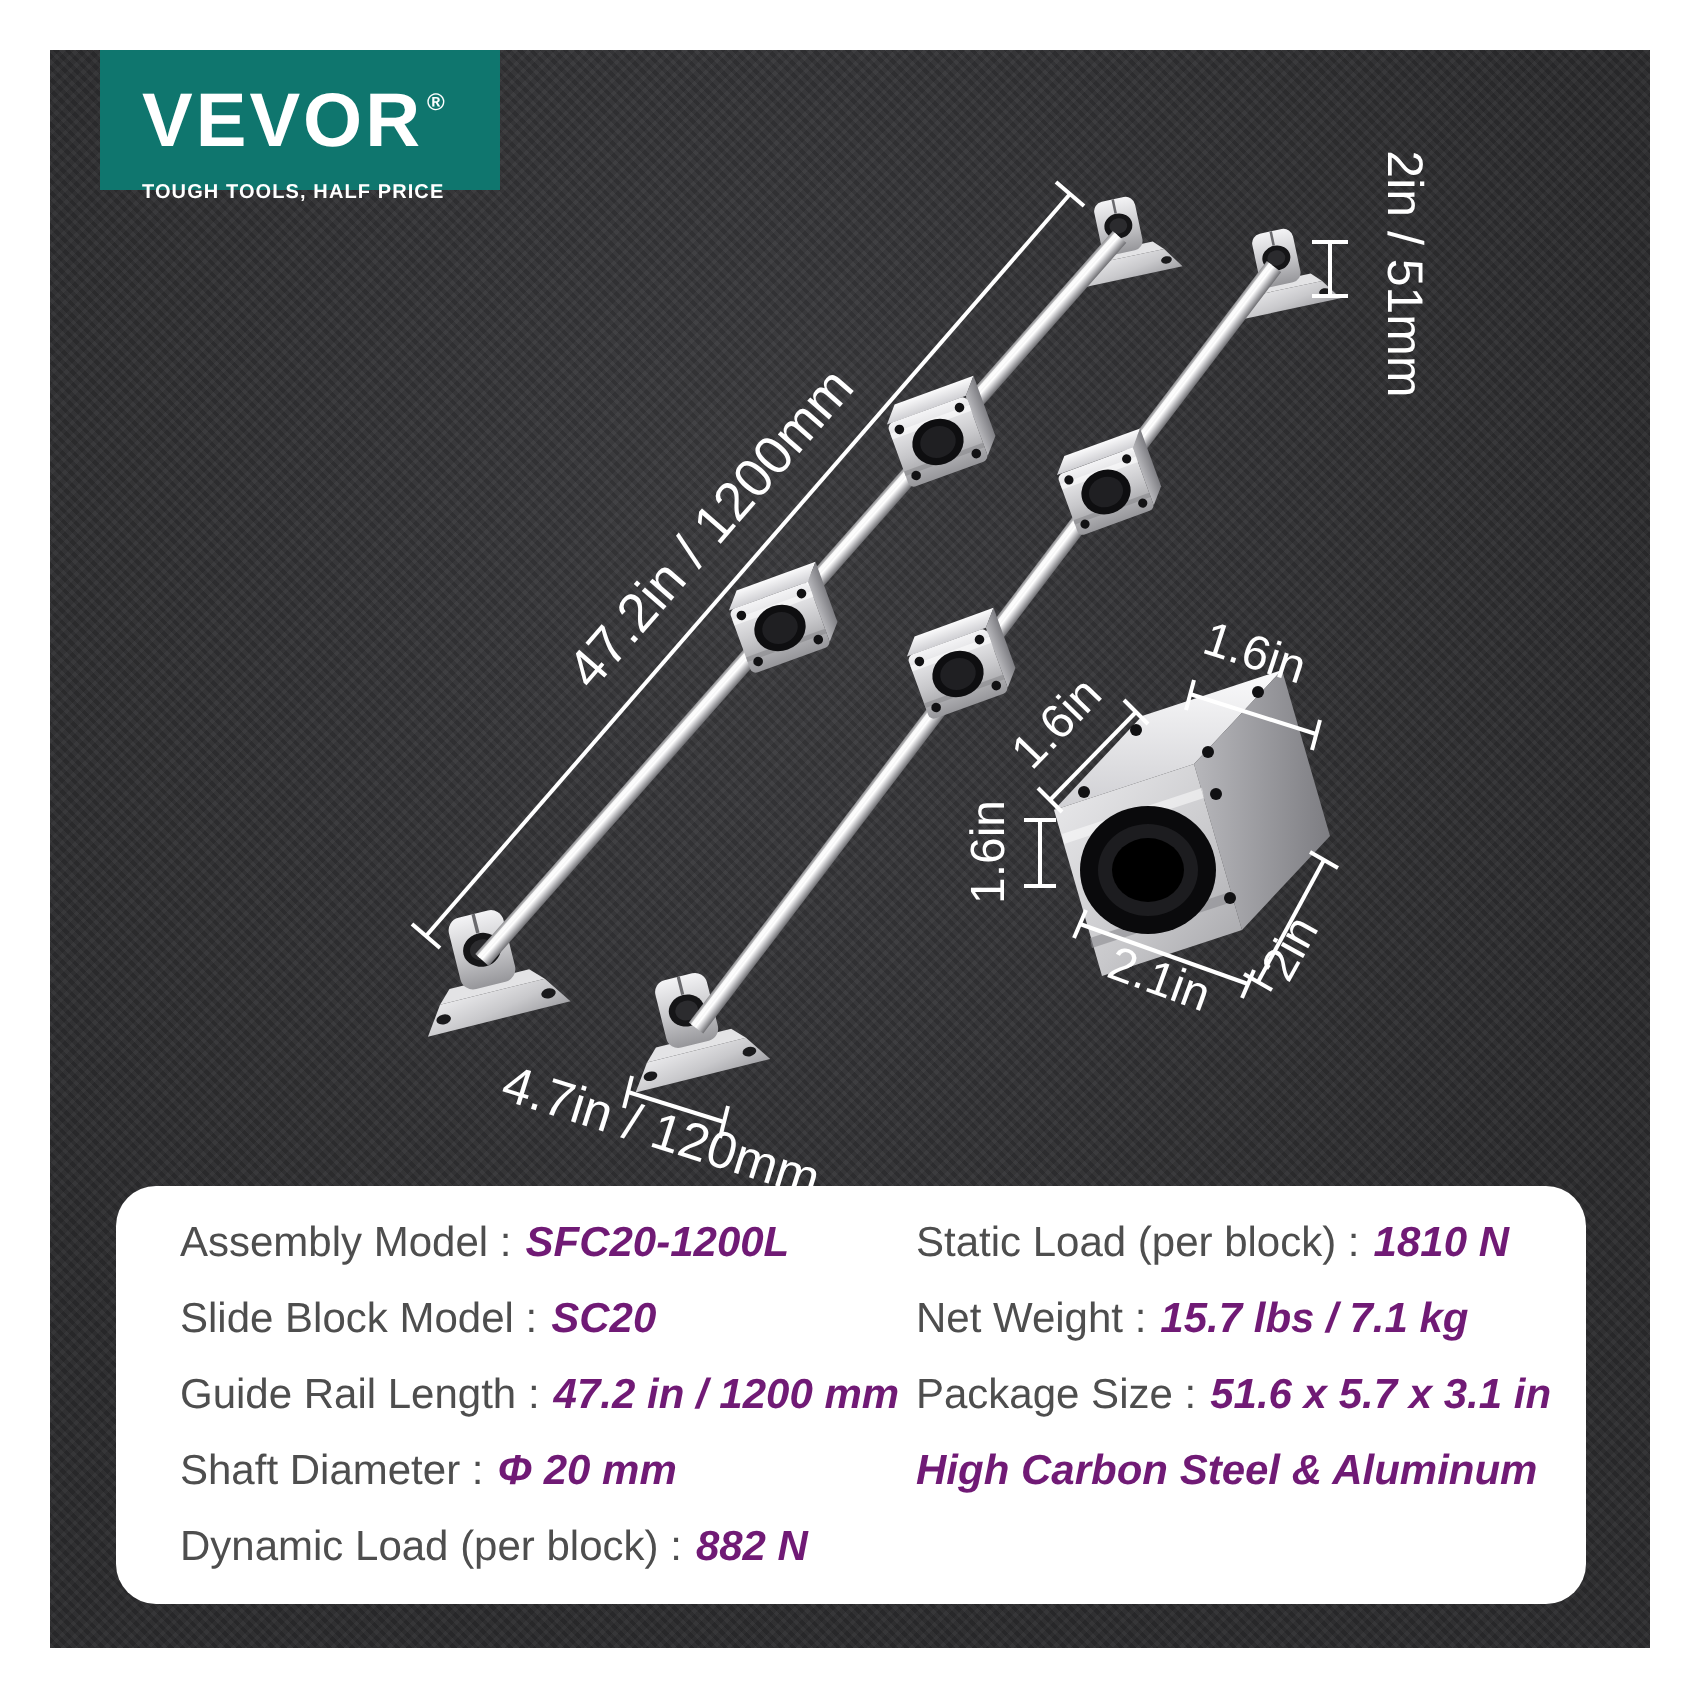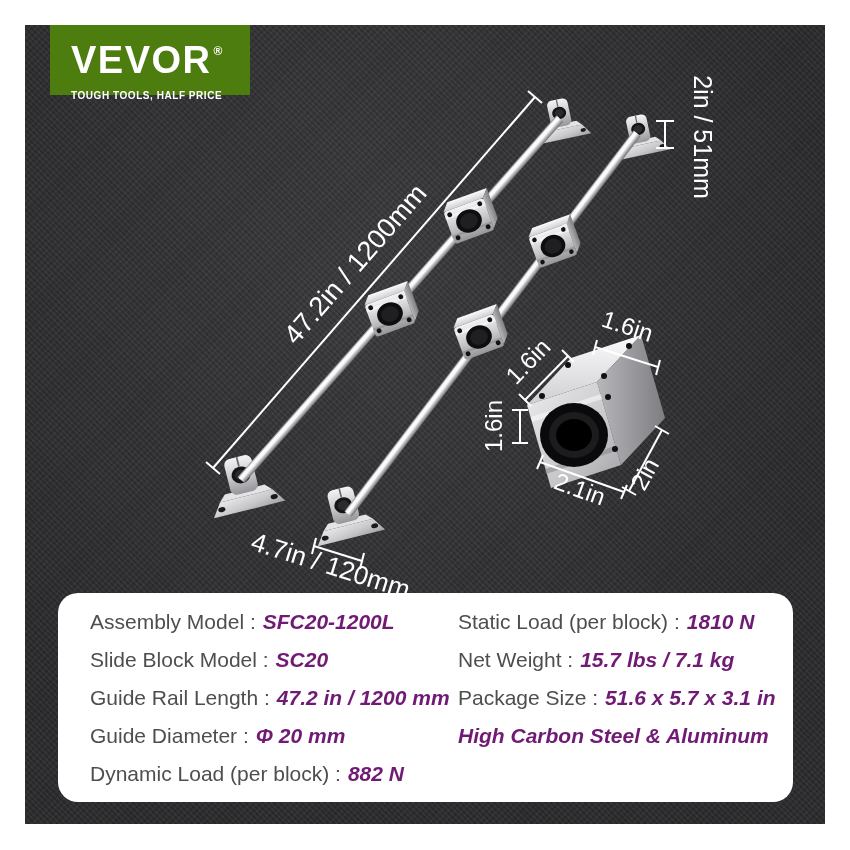--- a/index.html
+++ b/index.html
@@ -4,21 +4,21 @@
 <style>
   html,body{margin:0;padding:0;background:#ffffff;}
   .canvas{position:relative;width:850px;height:850px;background:#ffffff;overflow:hidden;
           font-family:"Liberation Sans", sans-serif;}
   .scene{position:absolute;left:25px;top:25px;width:800px;height:799px;
          background-color:#2d2d2f;
          background-image:
            repeating-linear-gradient(45deg, rgba(255,255,255,0.030) 0 2px, rgba(0,0,0,0.055) 2px 4px),
            repeating-linear-gradient(-45deg, rgba(255,255,255,0.022) 0 2px, rgba(0,0,0,0.045) 2px 5px),
            radial-gradient(ellipse at 45% 32%, #3a3a3d 0%, #2b2b2d 72%);}
-  .logo{position:absolute;left:50px;top:25px;width:200px;height:70px;background:#4d7c0f;
+  .logo{position:absolute;left:50px;top:25px;width:200px;height:70px;background:#0f766e;
         color:#fff;box-sizing:border-box;padding:7px 0 0 21px;}
   .logo-row{line-height:38px;white-space:nowrap;}
   .logo-text{font-size:38px;font-weight:900;letter-spacing:1.5px;}
   .logo-reg{font-size:12px;font-weight:700;vertical-align:18px;margin-left:2px;}
   .logo-tag{font-size:10px;font-weight:700;letter-spacing:0.55px;margin-top:3px;white-space:nowrap;}
   .scene-svg{position:absolute;left:0;top:0;}
   .dim-text{fill:#ffffff;font-family:"Liberation Sans", sans-serif;}
   .spec-panel{position:absolute;left:58px;top:593px;width:735px;height:209px;background:#ffffff;
               border-radius:20px;box-sizing:border-box;padding:10px 0 0 32px;display:flex;}
   .spec-col{display:flex;flex-direction:column;}
@@ -199,21 +199,21 @@
       <div class="spec-row">
         <span class="spec-label">Assembly Model :</span><span class="spec-value">SFC20-1200L</span>
       </div>
       <div class="spec-row">
         <span class="spec-label">Slide Block Model :</span><span class="spec-value">SC20</span>
       </div>
       <div class="spec-row">
         <span class="spec-label">Guide Rail Length :</span><span class="spec-value">47.2 in / 1200 mm</span>
       </div>
       <div class="spec-row">
-        <span class="spec-label">Guide Diameter :</span><span class="spec-value">Φ 20 mm</span>
+        <span class="spec-label">Shaft Diameter :</span><span class="spec-value">Φ 20 mm</span>
       </div>
       <div class="spec-row">
         <span class="spec-label">Dynamic Load (per block) :</span><span class="spec-value">882 N</span>
       </div>
     </div>
     <div class="spec-col right">
       <div class="spec-row">
         <span class="spec-label">Static Load (per block) :</span><span class="spec-value">1810 N</span>
       </div>
       <div class="spec-row">

